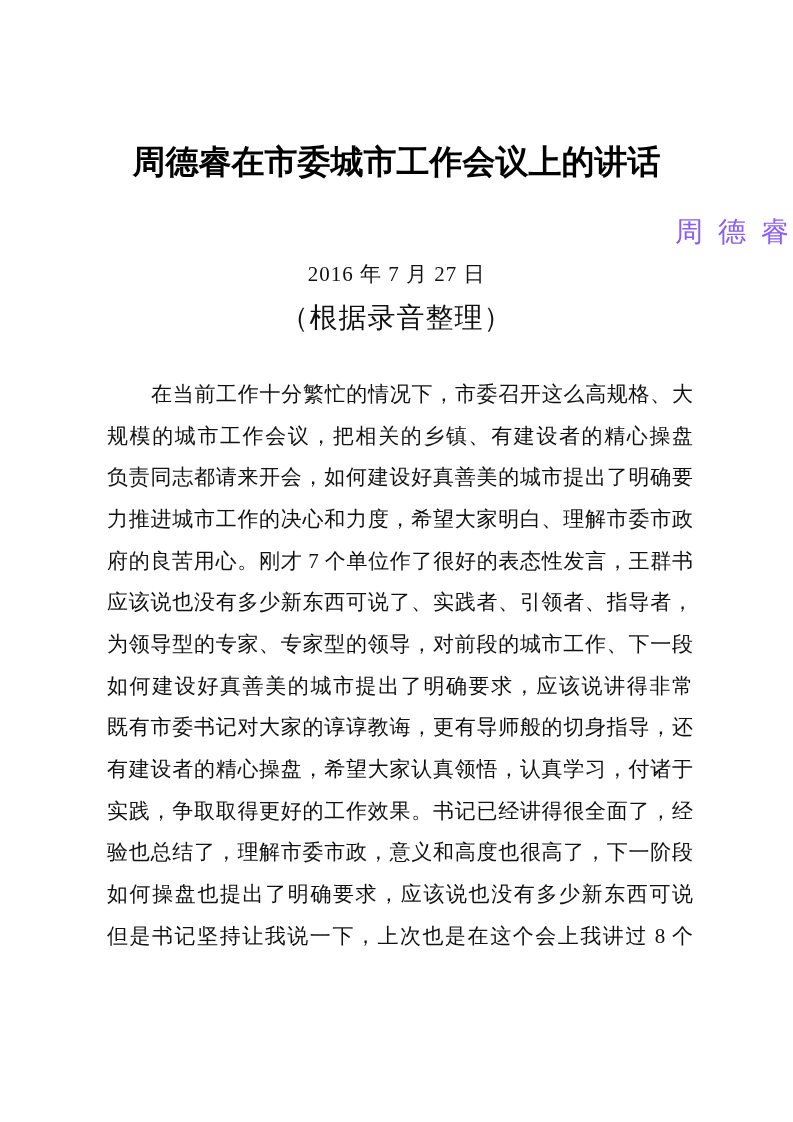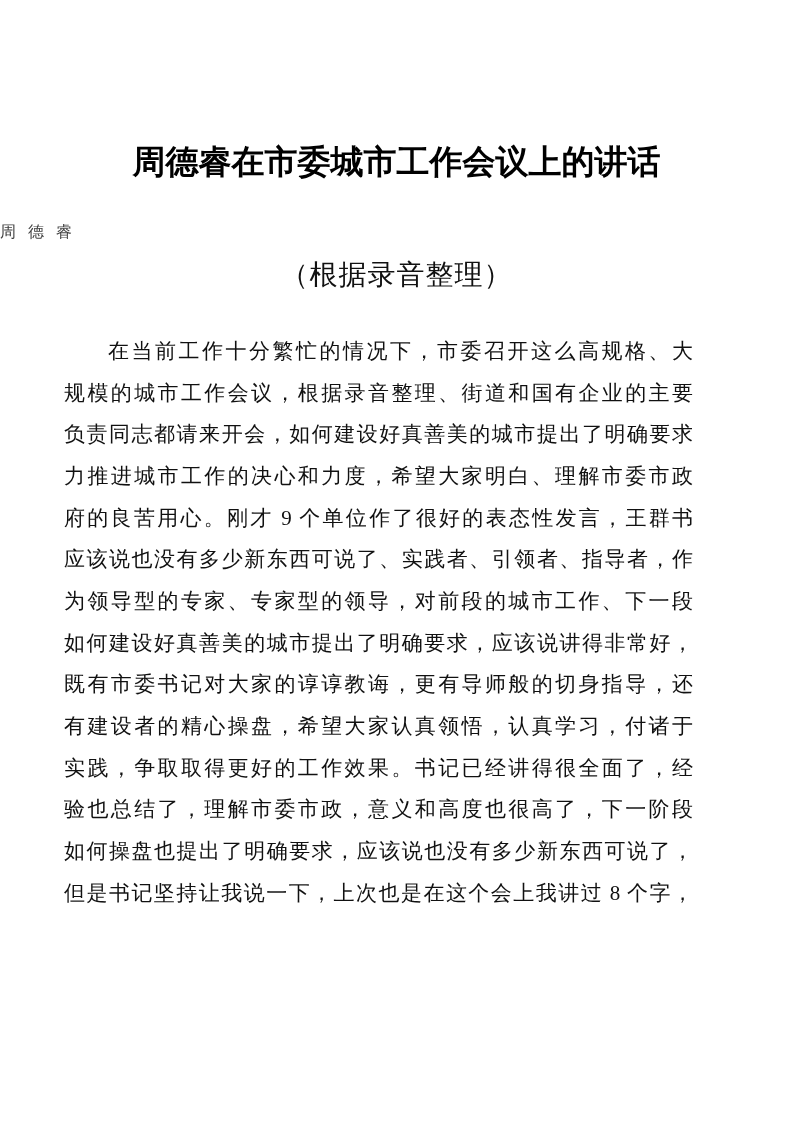--- a/index.html
+++ b/index.html
@@ -21,69 +21,70 @@
     margin: 0;
     padding-top: 138px;
     font-size: 33px;
     line-height: 48px;
     font-weight: 700;
     text-align: center;
     color: #000000;
   }
   .author {
     margin-top: 24px;
-    font-size: 16px;
+    font-size: 28px;
     line-height: 43px;
-    text-align: left;
+    text-align: right;
     letter-spacing: 4px;
-    color: #404040;
+    color: #8b5cf6;
   }
   .date {
     font-size: 21px;
     line-height: 43px;
     text-align: center;
     letter-spacing: 1px;
     color: #111111;
   }
   .note {
     font-size: 28px;
     line-height: 43px;
     text-align: center;
     letter-spacing: 1px;
     color: #111111;
   }
   .body-text {
-    margin: 35px 100px 0 64px;
+    margin: 35px 100px 0 107px;
   }
   .line {
     font-size: 21px;
     height: 41.66px;
     line-height: 41.66px;
     text-align: justify;
     text-align-last: justify;
     overflow: hidden;
     color: #111111;
   }
   .line.indent {
     padding-left: 44px;
   }
 </style>
 </head>
 <body>
 
 <div class="page">
   <h1 class="title">周德睿在市委城市工作会议上的讲话</h1>
   <div class="author">周 德 睿</div>
+  <div class="date">2016 年 7 月 27 日</div>
   <div class="note">（根据录音整理）</div>
   <div class="body-text">
     <div class="line indent">在当前工作十分繁忙的情况下，市委召开这么高规格、大</div>
-    <div class="line">规模的城市工作会议，根据录音整理、街道和国有企业的主要</div>
+    <div class="line">规模的城市工作会议，把相关的乡镇、有建设者的精心操盘</div>
     <div class="line">负责同志都请来开会，如何建设好真善美的城市提出了明确要求</div>
     <div class="line">力推进城市工作的决心和力度，希望大家明白、理解市委市政</div>
-    <div class="line">府的良苦用心。刚才 9 个单位作了很好的表态性发言，王群书</div>
+    <div class="line">府的良苦用心。刚才 7 个单位作了很好的表态性发言，王群书</div>
     <div class="line">应该说也没有多少新东西可说了、实践者、引领者、指导者，作</div>
     <div class="line">为领导型的专家、专家型的领导，对前段的城市工作、下一段</div>
     <div class="line">如何建设好真善美的城市提出了明确要求，应该说讲得非常好，</div>
     <div class="line">既有市委书记对大家的谆谆教诲，更有导师般的切身指导，还</div>
     <div class="line">有建设者的精心操盘，希望大家认真领悟，认真学习，付诸于</div>
     <div class="line">实践，争取取得更好的工作效果。书记已经讲得很全面了，经</div>
     <div class="line">验也总结了，理解市委市政，意义和高度也很高了，下一阶段</div>
     <div class="line">如何操盘也提出了明确要求，应该说也没有多少新东西可说了，</div>
     <div class="line">但是书记坚持让我说一下，上次也是在这个会上我讲过 8 个字，</div>
   </div>

